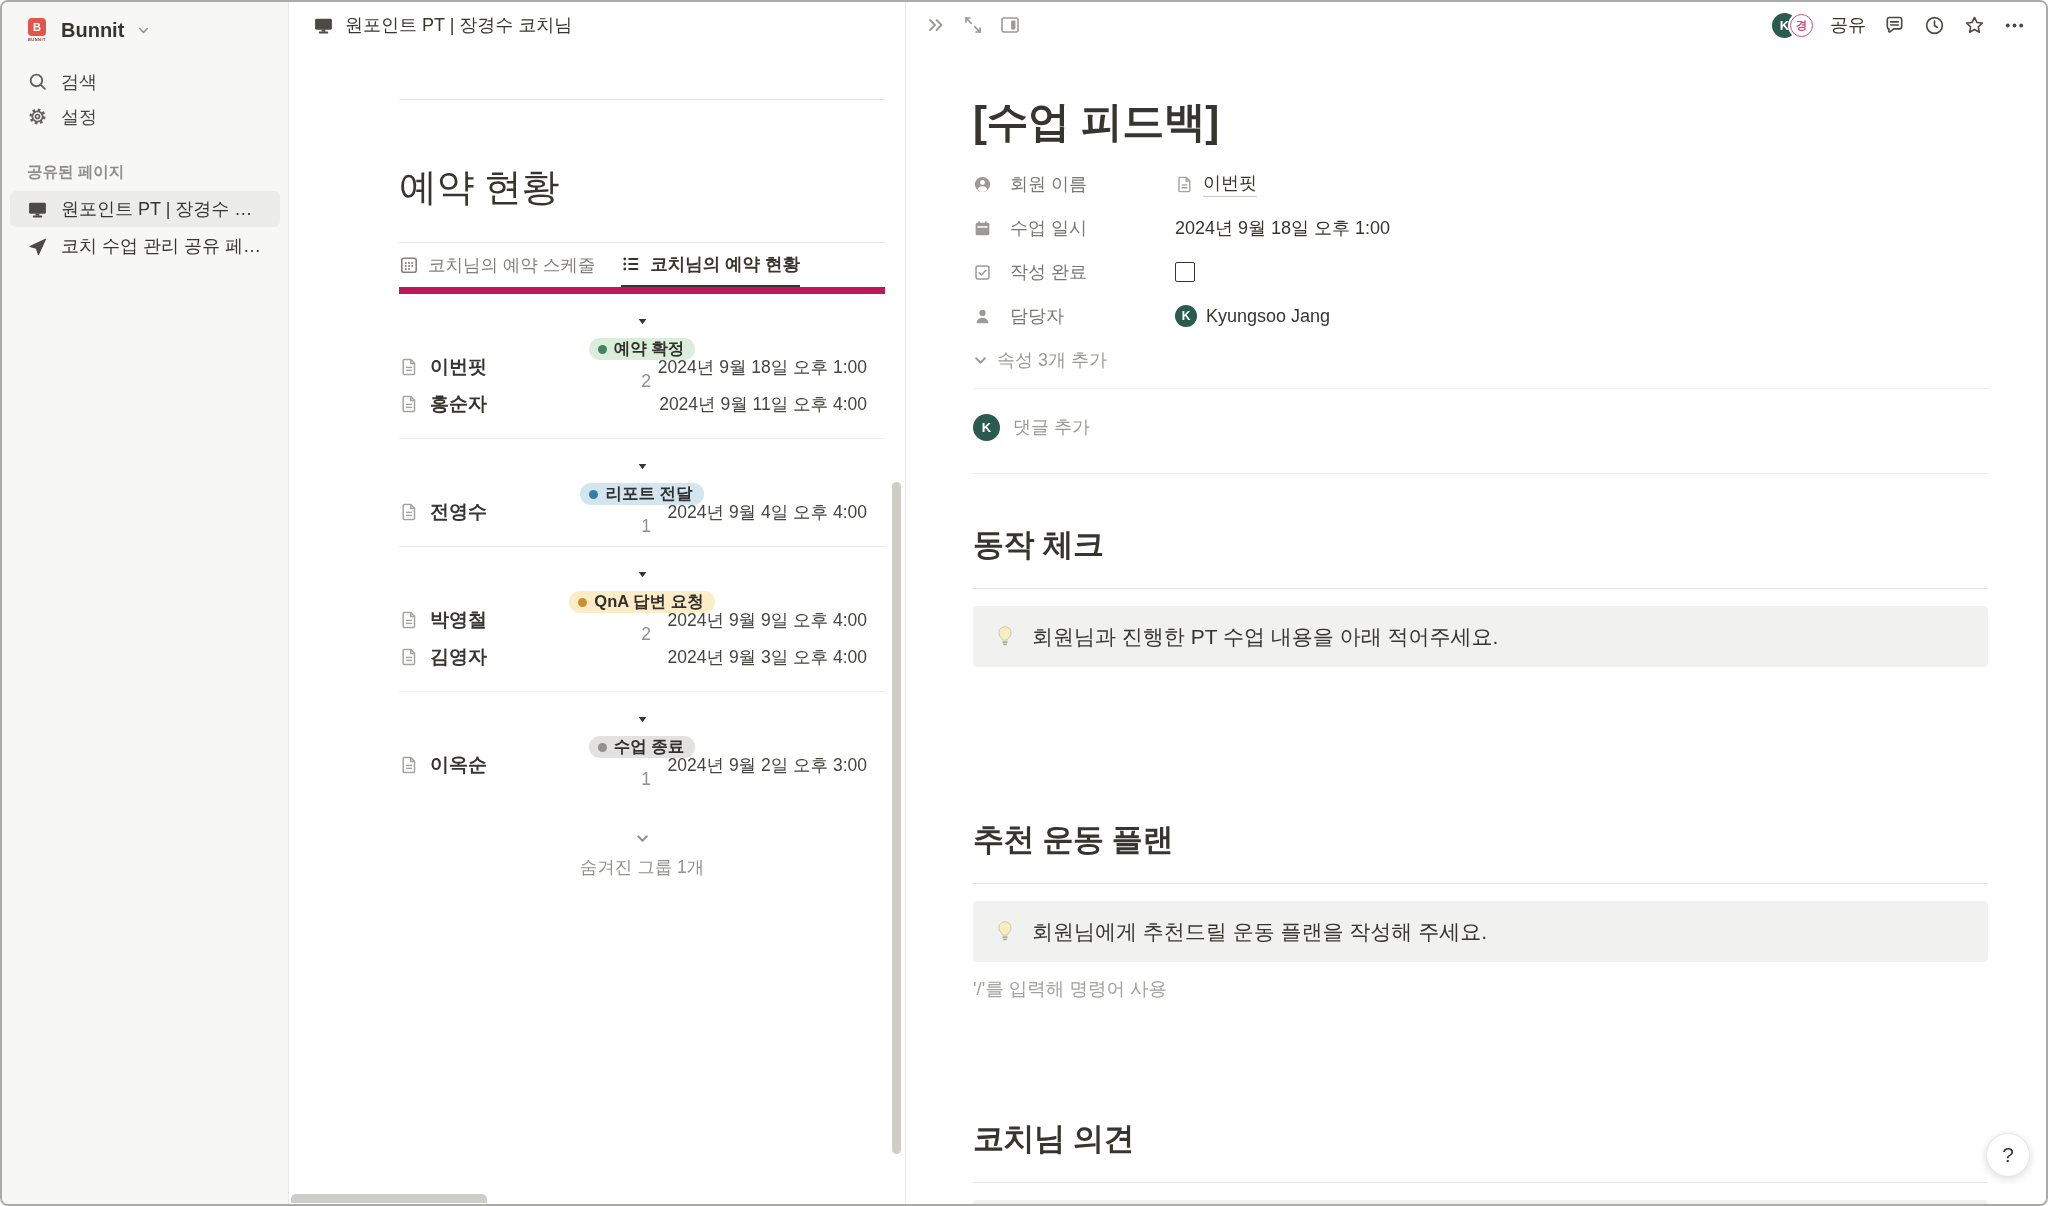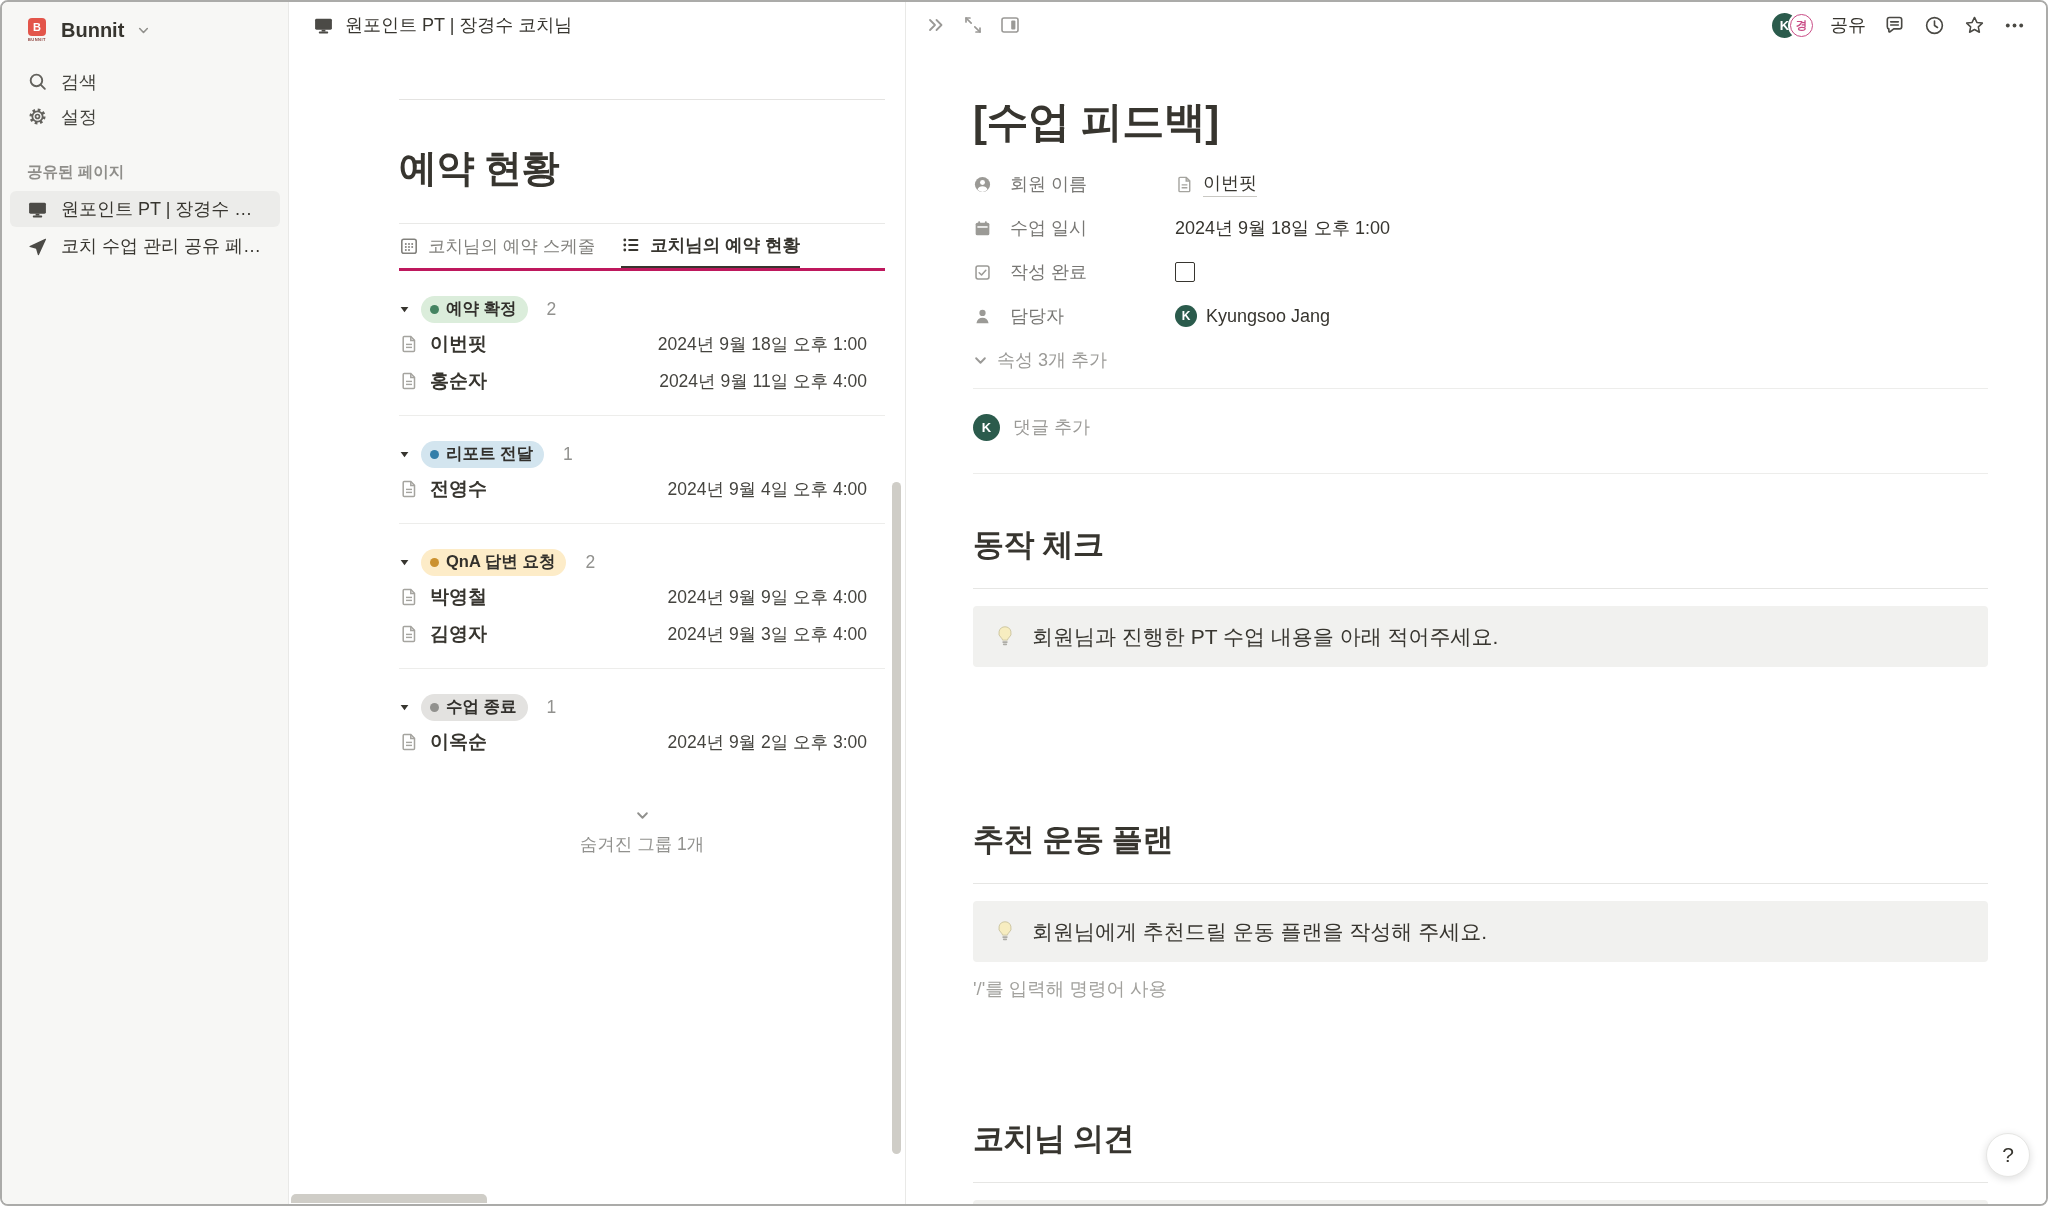--- a/index.html
+++ b/index.html
@@ -29,29 +29,29 @@
   .page-item .ic{ color:#4B4A46; width:21px; height:21px; }
   .page-item .lbl{ white-space:nowrap; overflow:hidden; text-overflow:ellipsis; }
 
   
   .middle{ width:616px; min-width:616px; position:relative; background:#fff; }
   .mid-header{ height:46px; display:flex; align-items:center; gap:11px; padding-left:24px; cursor:pointer; }
   .mid-header .ic{ color:#4B4A46; width:21px; height:21px; }
   .mid-header .crumb{ font-size:18px; color:#37352F; }
   .mid-content{ padding:0 20px 0 110px; }
   .block-divider{ height:1px; background:#E4E3E1; margin-top:51px; }
-  .board-title{ font-size:38px; font-weight:700; letter-spacing:-0.5px; margin-top:43px; color:#37352F; }
+  .board-title{ font-size:38px; font-weight:400; letter-spacing:-0.5px; margin-top:62px; color:#37352F; }
   .divider2{ height:1px; background:#E9E9E7; margin-top:29px; }
-  .tabs{ display:flex; gap:26px; border-bottom:3px solid #be185d; }
+  .tabs{ display:flex; gap:26px; border-bottom:7px solid #be185d; }
   .tab{ height:44px; display:flex; align-items:center; gap:9px; font-size:17.5px; cursor:pointer; }
   .tab .ic{ width:20px; height:20px; }
   .tab.inactive{ color:#82817D; font-weight:500; }
   .tab.active{ color:#37352F; font-weight:700; border-bottom:2.5px solid #37352F; margin-bottom:-1px; }
   .group{ margin-top:22px; }
-  .group-header{ height:32px; display:flex; align-items:center; gap:11px; }
+  .group-header{ height:32px; display:flex; align-items:center; gap:11px;flex-direction:column; }
   .tri{ color:#37352F; width:11px; height:11px; cursor:pointer; }
   .pill{ height:27px; border-radius:14px; display:flex; align-items:center; gap:7px; padding:0 11px 0 9px; font-size:16.5px; font-weight:600; color:#32302C; cursor:pointer; }
   .pill .dot{ width:9px; height:9px; border-radius:50%; }
   .c-green{ background:#DBEDDB; } .c-green .dot{ background:#448361; }
   .c-blue{ background:#D3E5EF; } .c-blue .dot{ background:#337EA9; }
   .c-yellow{ background:#FDECC8; } .c-yellow .dot{ background:#CB912F; }
   .c-gray{ background:#E3E2E0; } .c-gray .dot{ background:#91918E; }
   .g-count{ color:#91918E; font-size:17.5px; margin-left:8px; }
   .b-row{ height:37px; display:flex; align-items:center; gap:11px; padding-right:18px; cursor:pointer; }
   .b-row .ic{ color:#A5A49F; width:20px; height:20px; }

